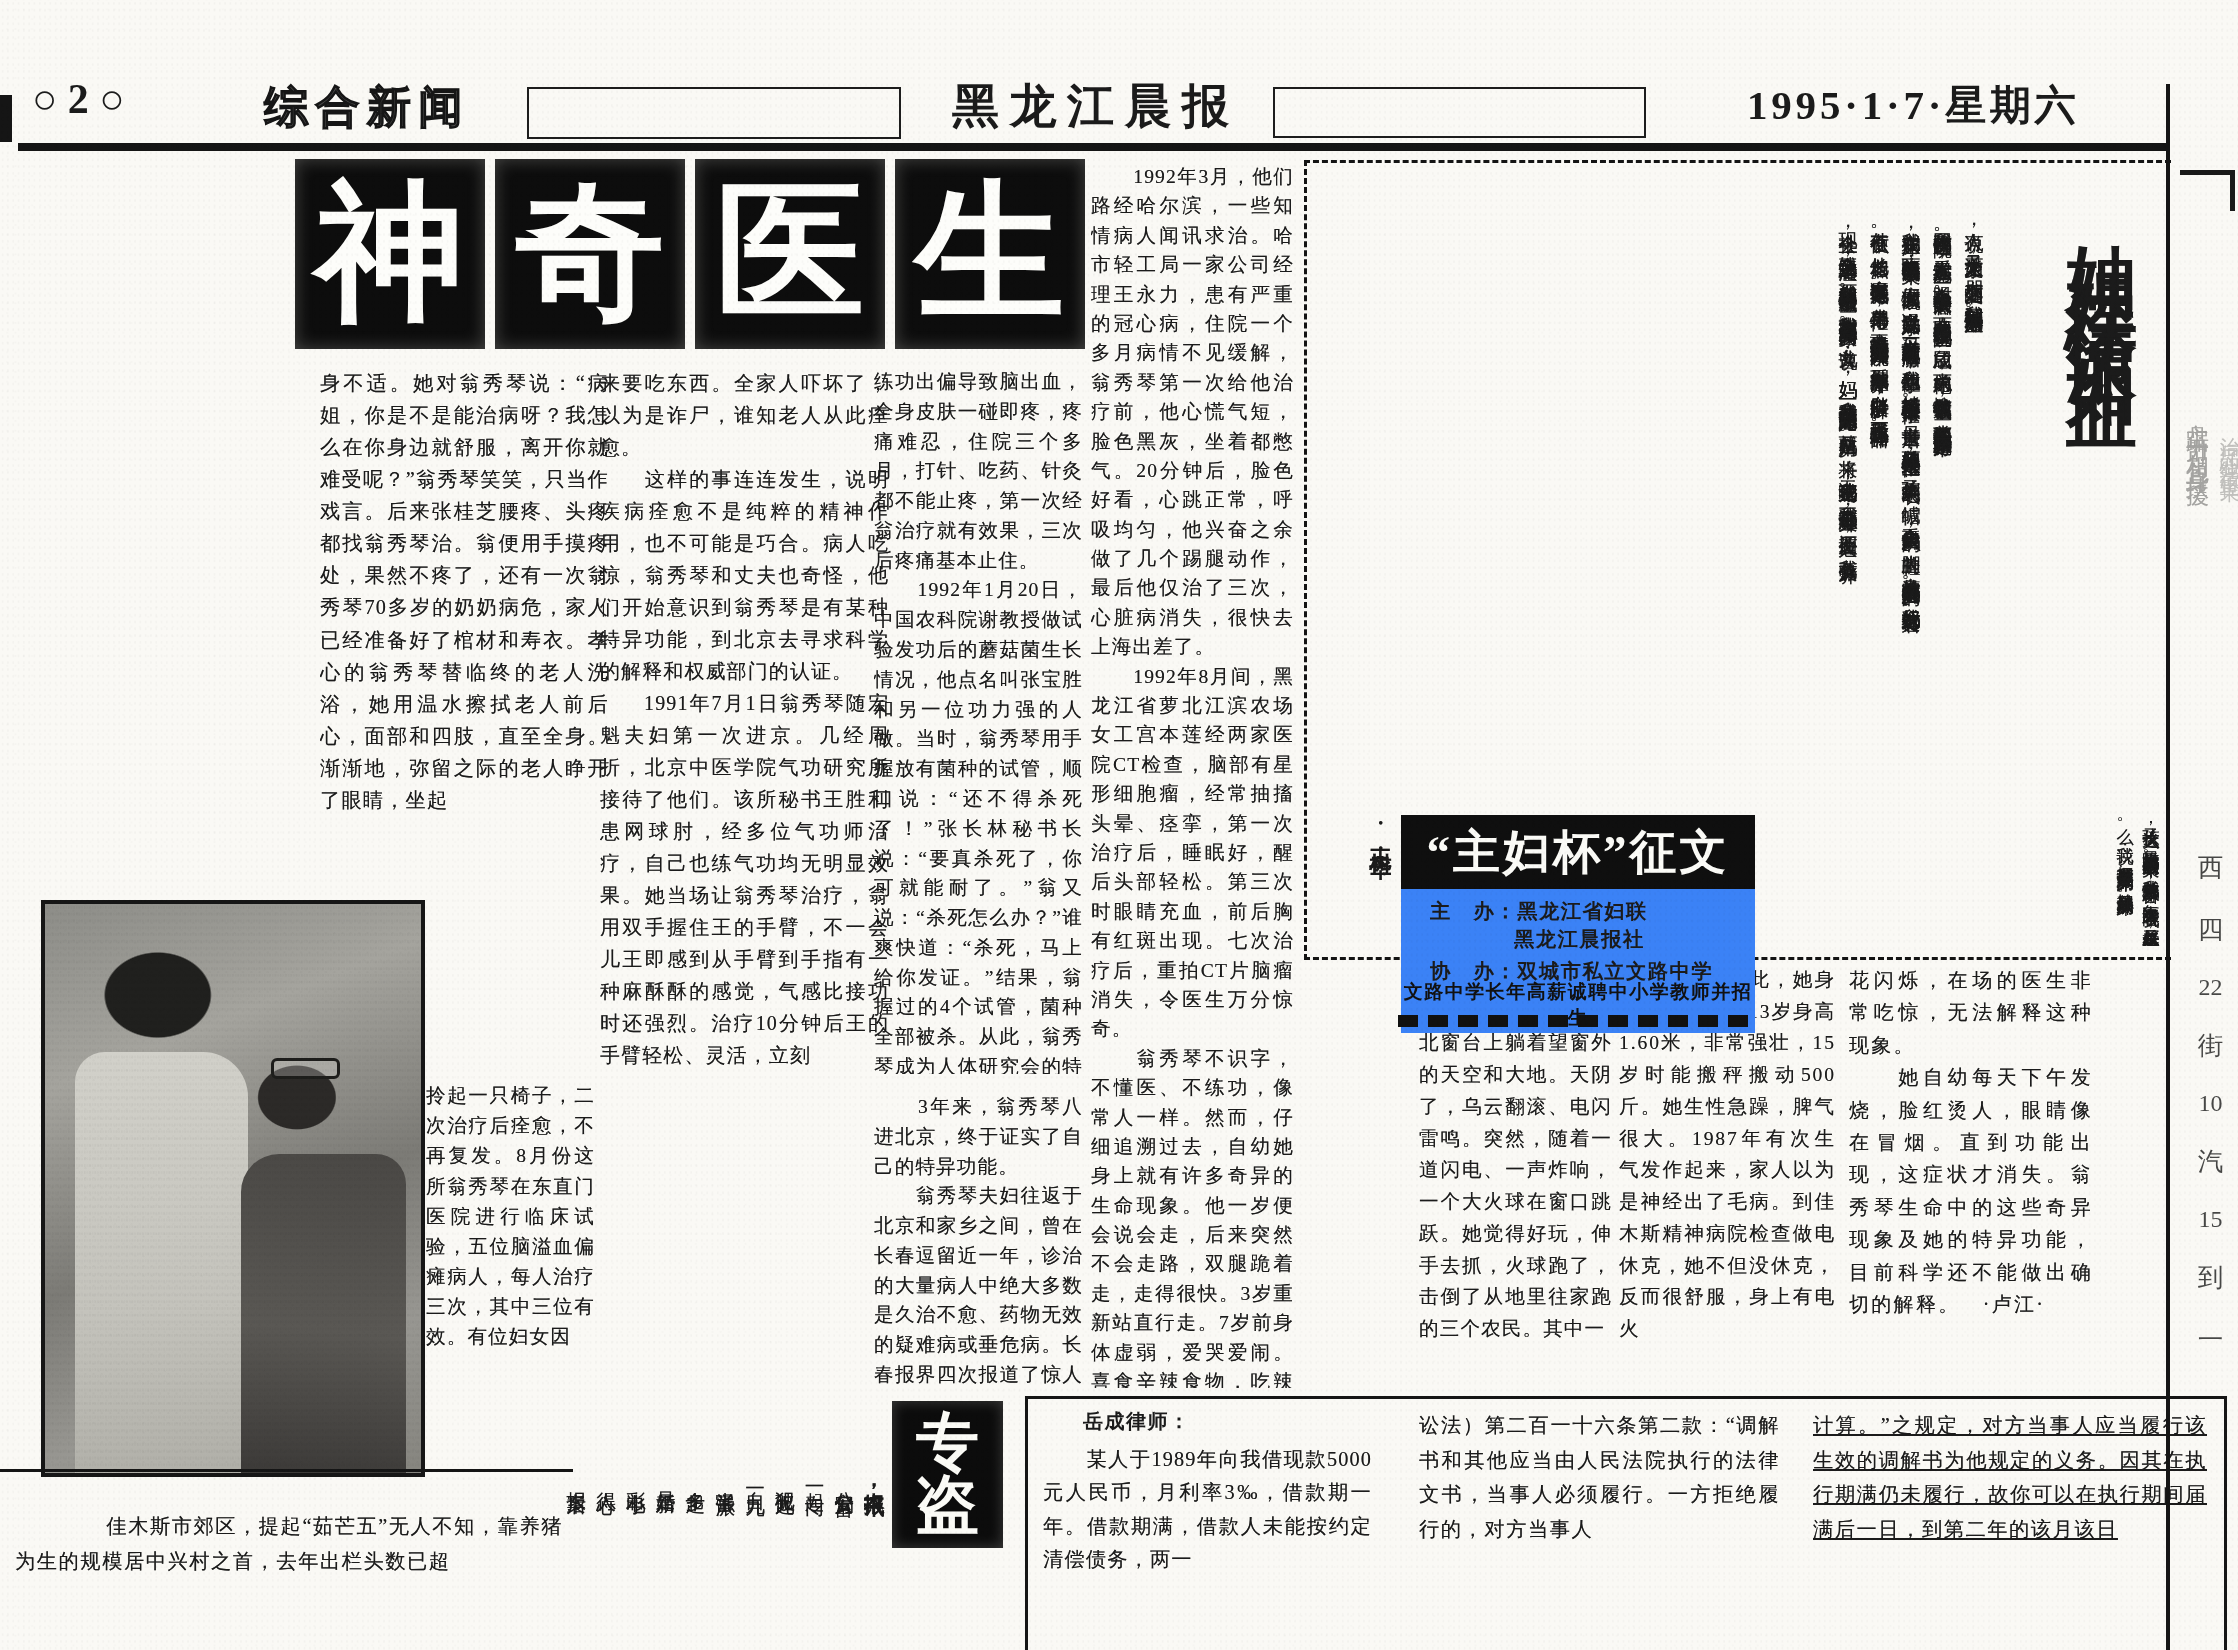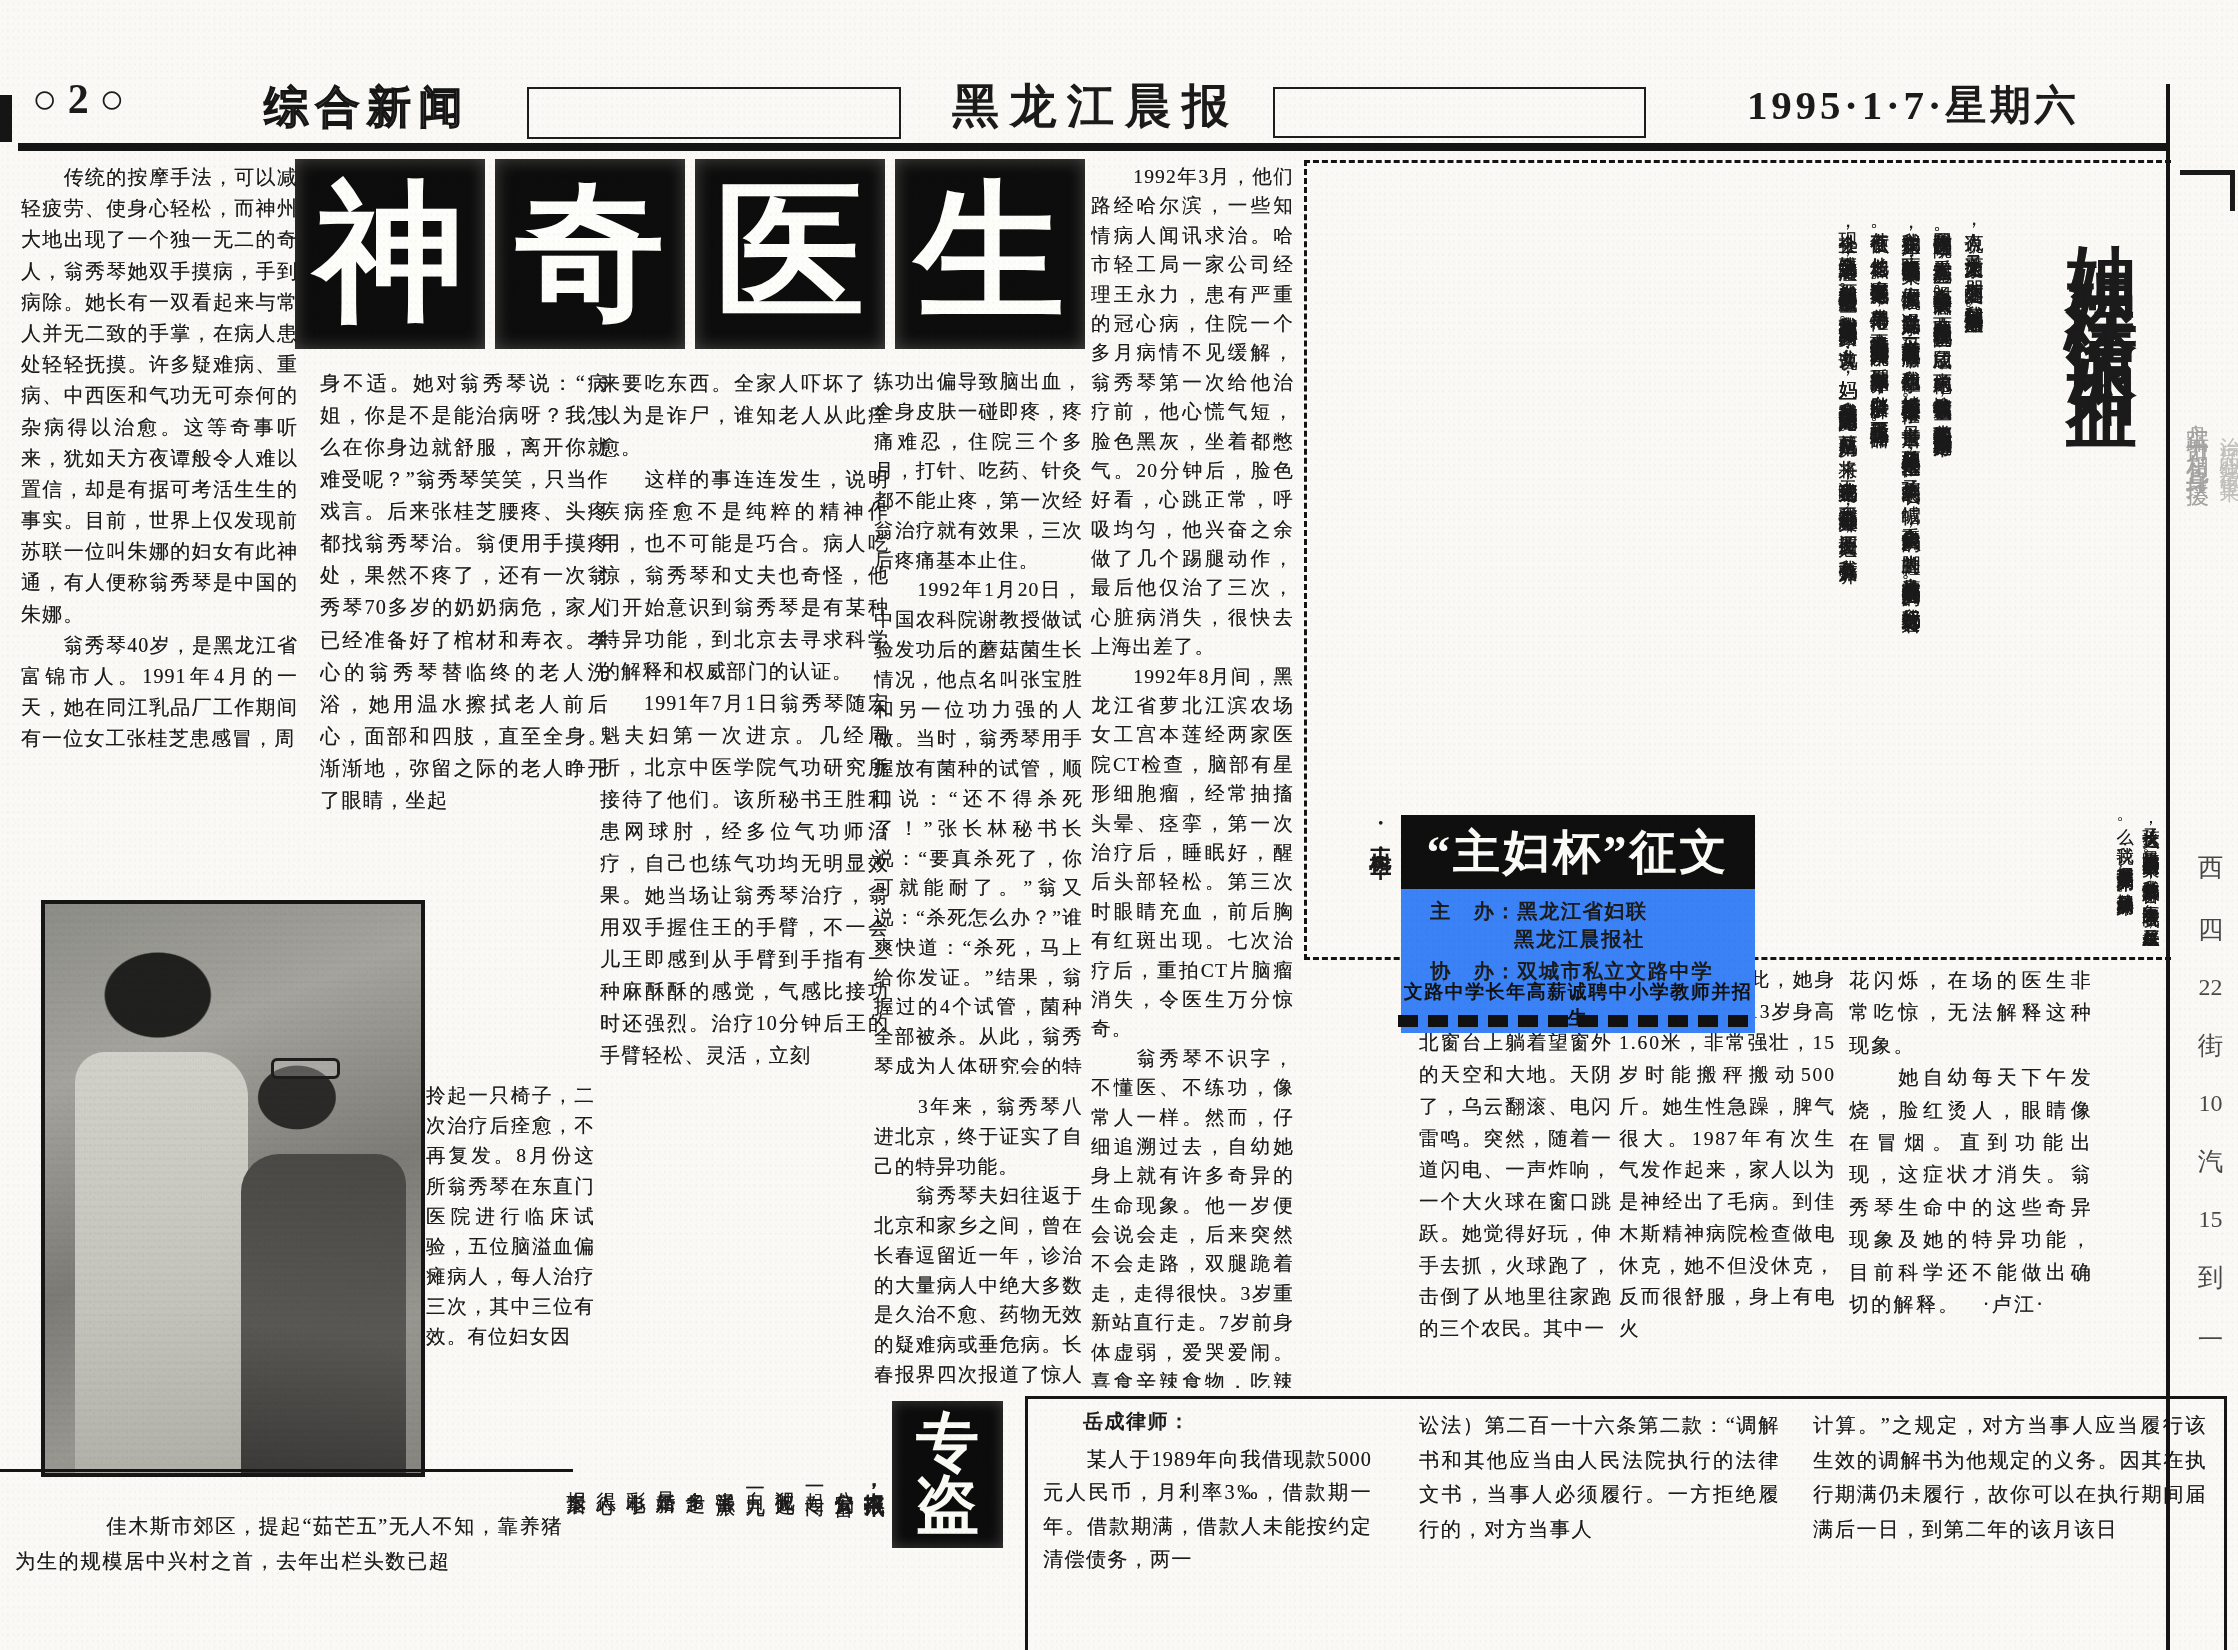--- a/index.html
+++ b/index.html
@@ -44,22 +44,20 @@
   <div class="abs" style="left:952px;top:75px;font-size:47px;font-weight:700;letter-spacing:10.5px;">黑龙江晨报</div>
   <div class="abs box" style="left:1273px;top:87px;width:369px;height:47px;"></div>
   <div class="abs" style="left:1747px;top:78px;font-size:41px;font-weight:700;letter-spacing:3.8px;">1995·1·7·星期六</div>
   <div class="abs rule" style="left:18px;top:143px;width:2148px;height:8.3px;"></div>
 
   <div class="abs hl-char" style="left:295px;top:159px;">神</div>
   <div class="abs hl-char" style="left:495px;top:159px;">奇</div>
   <div class="abs hl-char" style="left:695px;top:159px;">医</div>
   <div class="abs hl-char" style="left:895px;top:159px;">生</div>
 
-  <div class="abs txt col" style="left:21px;top:162px;width:277px;height:731px;font-size:20px;line-height:1.56;">　　传统的按摩手法，可以减轻疲劳、使身心轻松，而神州大地出现了一个独一无二的奇人，翁秀琴她双手摸病，手到病除。她长有一双看起来与常人并无二致的手掌，在病人患处轻轻抚摸。许多疑难病、重病、中西医和气功无可奈何的杂病得以治愈。这等奇事听来，犹如天方夜谭般令人难以置信，却是有据可考活生生的事实。目前，世界上仅发现前苏联一位叫朱娜的妇女有此神通，有人便称翁秀琴是中国的朱娜。
-　　翁秀琴40岁，是黑龙江省富锦市人。1991年4月的一天，她在同江乳品厂工作期间有一位女工张桂芝患感冒，周</div>
   <div class="abs txt col" style="left:320px;top:367px;width:289px;height:707px;">身不适。她对翁秀琴说：“病姐，你是不是能治病呀？我怎么在你身边就舒服，离开你就难受呢？”翁秀琴笑笑，只当作戏言。后来张桂芝腰疼、头疼都找翁秀琴治。翁便用手摸疼处，果然不疼了，还有一次翁秀琴70多岁的奶奶病危，家人已经准备好了棺材和寿衣。孝心的翁秀琴替临终的老人洗浴，她用温水擦拭老人前后心，面部和四肢，直至全身。渐渐地，弥留之际的老人睁开了眼睛，坐起</div>
   <div class="abs txt col" style="left:600px;top:367px;width:289px;height:1098px;font-size:20px;line-height:1.6;">来要吃东西。全家人吓坏了，以为是诈尸，谁知老人从此痊愈。
 　　这样的事连连发生，说明疾病痊愈不是纯粹的精神作用，也不可能是巧合。病人吃惊，翁秀琴和丈夫也奇怪，他们开始意识到翁秀琴是有某种特异功能，到北京去寻求科学的解释和权威部门的认证。
 　　1991年7月1日翁秀琴随宏魁夫妇第一次进京。几经周折，北京中医学院气功研究所接待了他们。该所秘书王胜利患网球肘，经多位气功师治疗，自己也练气功均无明显效果。她当场让翁秀琴治疗，翁用双手握住王的手臂，不一会儿王即感到从手臂到手指有一种麻酥酥的感觉，气感比接功时还强烈。治疗10分钟后王的手臂轻松、灵活，立刻</div>
   <div class="abs txt col" style="left:426px;top:1081px;width:169px;height:385px;font-size:19.6px;line-height:1.54;">拎起一只椅子，二次治疗后痊愈，不再复发。8月份这所翁秀琴在东直门医院进行临床试验，五位脑溢血偏瘫病人，每人治疗三次，其中三位有效。有位妇女因</div>
   <div class="abs txt col" style="left:874px;top:367px;width:209px;height:707px;font-size:19.6px;line-height:1.52;">练功出偏导致脑出血，全身皮肤一碰即疼，疼痛难忍，住院三个多月，打针、吃药、针灸都不能止疼，第一次经翁治疗就有效果，三次后疼痛基本止住。
 　　1992年1月20日，中国农科院谢教授做试验发功后的蘑菇菌生长情况，他点名叫张宝胜和另一位功力强的人做。当时，翁秀琴用手握放有菌种的试管，顺口说：“还不得杀死了！”张长林秘书长说：“要真杀死了，你可就能耐了。”翁又说：“杀死怎么办？”谁爽快道：“杀死，马上给你发证。”结果，翁握过的4个试管，菌种全部被杀。从此，翁秀琴成为人体研究会的特邀会员。</div>
   <div class="abs txt col" style="left:874px;top:1092px;width:209px;height:298px;font-size:19.6px;line-height:1.52;">　　3年来，翁秀琴八进北京，终于证实了自己的特异功能。
 　　翁秀琴夫妇往返于北京和家乡之间，曾在长春逗留近一年，诊治的大量病人中绝大多数是久治不愈、药物无效的疑难病或垂危病。长春报界四次报道了惊人疗效，很为轰动。</div>
   <div class="abs txt col" style="left:1091px;top:162px;width:203px;height:1226px;font-size:19.6px;line-height:1.5;">　　1992年3月，他们路经哈尔滨，一些知情病人闻讯求治。哈市轻工局一家公司经理王永力，患有严重的冠心病，住院一个多月病情不见缓解，翁秀琴第一次给他治疗前，他心慌气短，脸色黑灰，坐着都憋气。20分钟后，脸色好看，心跳正常，呼吸均匀，他兴奋之余做了几个踢腿动作，最后他仅治了三次，心脏病消失，很快去上海出差了。
@@ -128,21 +126,21 @@
        display:flex;flex-direction:column;align-items:center;justify-content:center;
        box-shadow:inset 0 0 13.5px rgba(250,250,245,.22);">
     <div style="color:#fbfbf6;font-size:63px;font-weight:700;line-height:.98;">专</div>
     <div style="color:#fbfbf6;font-size:63px;font-weight:700;line-height:.98;">盗</div>
   </div>
 
   <div class="abs" style="left:1025px;top:1396px;width:1196px;height:254px;border:3px solid #161616;border-bottom:none;background:#faf9f5;">
     <div class="abs" style="left:15px;top:9px;font-size:20px;font-weight:700;letter-spacing:1.5px;margin-left:40px;">岳成律师：</div>
     <div class="abs txt" style="left:15px;top:44px;width:329px;height:208px;font-size:20.3px;line-height:1.65;letter-spacing:1.1px;">　　某人于1989年向我借现款5000元人民币，月利率3‰，借款期一年。借款期满，借款人未能按约定清偿债务，两一</div>
     <div class="abs txt" style="left:391px;top:9px;width:361px;height:242px;font-size:20.3px;line-height:1.7;letter-spacing:1.5px;">讼法）第二百一十六条第二款：“调解书和其他应当由人民法院执行的法律文书，当事人必须履行。一方拒绝履行的，对方当事人</div>
-    <div class="abs txt" style="left:785px;top:9px;width:394px;height:242px;font-size:20.3px;line-height:1.7;letter-spacing:1.5px;">计算。”之规定，对方当事人应当履行该生效的调解书为他规定的义务。因其在执行期满仍未履行，故你可以在执行期间届满后一日，到第二年的该月该日</div>
+    <div class="abs txt" style="left:785px;top:9px;width:394px;height:242px;font-size:20.3px;line-height:1.7;letter-spacing:1.5px;text-decoration:underline;">计算。”之规定，对方当事人应当履行该生效的调解书为他规定的义务。因其在执行期满仍未履行，故你可以在执行期间届满后一日，到第二年的该月该日</div>
   </div>
 
   <div class="abs rule" style="left:2166px;top:84px;width:3.8px;height:1566px;"></div>
   <div class="abs" style="left:2180px;top:170px;width:50px;height:36px;border-top:5.3px solid #1a1a1a;border-right:5.3px solid #1a1a1a;"></div>
   <div class="abs vtxt faint" style="left:2182px;top:406px;height:421px;font-size:23px;letter-spacing:7.5px;">盘踞力可相包身扶援</div>
   <div class="abs vtxt faint" style="left:2216px;top:421px;height:391px;font-size:19.6px;letter-spacing:6px;opacity:.25;">治疗品心纯活年轻果</div>
   <div class="abs" style="left:2188px;top:850px;width:45px;display:flex;flex-direction:column;gap:27px;align-items:center;opacity:.8;">
     <div style="font-size:25.6px;">西</div>
     <div style="font-size:25.6px;">四</div>
     <div style="font-size:24px;">22</div>

